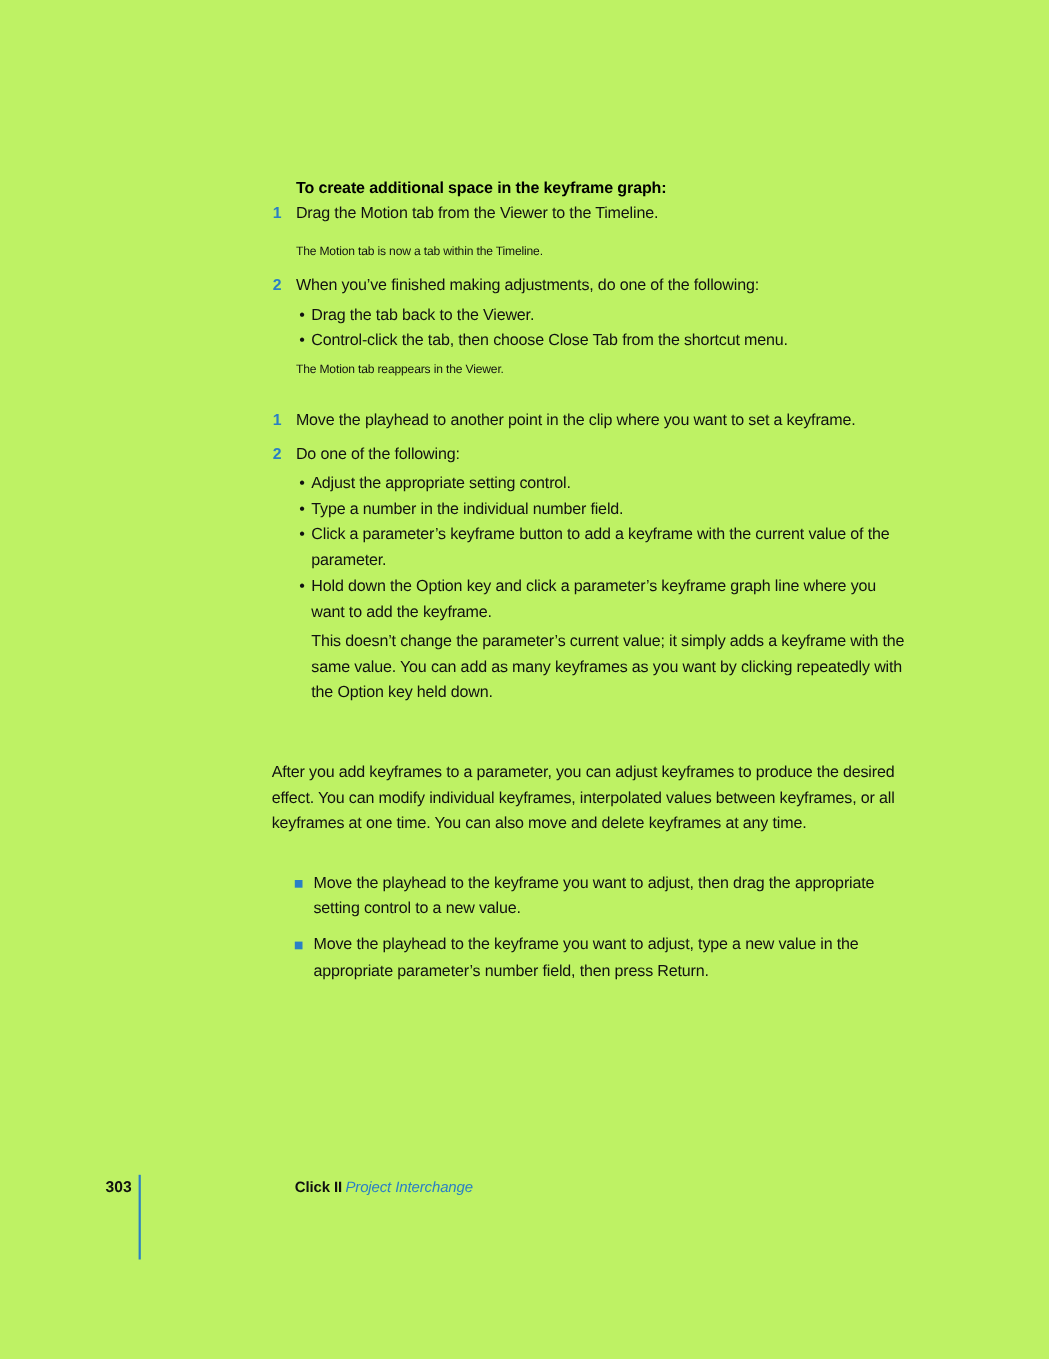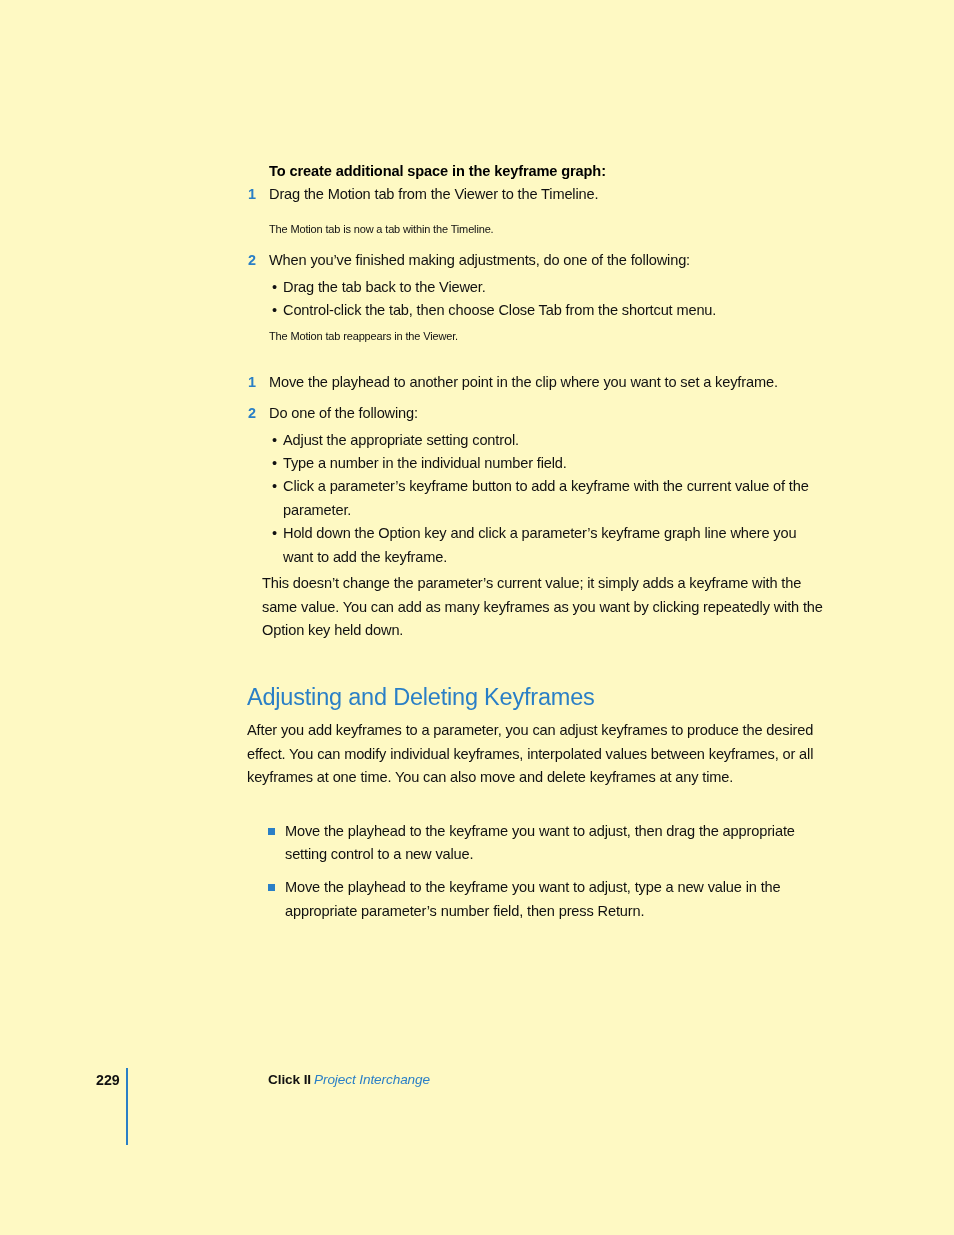--- a/index.html
+++ b/index.html
@@ -12,21 +12,21 @@
     height: 1235px;
     position: relative;
     font-family: "Liberation Sans", sans-serif;
     color: #000000;
     -webkit-font-smoothing: antialiased;
   }
 
   .page {
     position: absolute;
     inset: 0;
-    background: #fef9c3;
+    background: #bef264;
   }
 
   
   .content {
     position: absolute;
     left: 247px;
     top: 160px;
     width: 580px;
   }
 
@@ -264,25 +264,24 @@
       <li class="dotitem">
         <span class="dot">•</span>
         <span>Click a parameter’s keyframe button to add a keyframe with the current value of the parameter.</span>
       </li>
       <li class="dotitem">
         <span class="dot">•</span>
         <span>Hold down the Option key and click a parameter’s keyframe graph line where you want to add the keyframe.</span>
       </li>
     </ul>
 
-    <div style="margin-left:15px; margin-top:3px;" class="para">This doesn’t change the parameter’s current value; it simply adds a keyframe with the same value. You can add as many keyframes as you want by clicking repeatedly with the Option key held down.</div>
+    <div style="margin-left:36px; margin-top:3px;" class="para">This doesn’t change the parameter’s current value; it simply adds a keyframe with the same value. You can add as many keyframes as you want by clicking repeatedly with the Option key held down.</div>
 
     <div class="gap-xl"></div>
 
-    <h2 class="section-heading">Adjusting and Deleting Keyframes</h2>
 
     <div class="gap-sm"></div>
 
     <div class="para">After you add keyframes to a parameter, you can adjust keyframes to produce the desired effect. You can modify individual keyframes, interpolated values between keyframes, or all keyframes at one time. You can also move and delete keyframes at any time.</div>
 
     <div class="gap-md"></div>
 
 
     <ul class="sqlist">
       <li class="sqitem">
@@ -290,18 +289,18 @@
         <span>Move the playhead to the keyframe you want to adjust, then drag the appropriate setting control to a new value.</span>
       </li>
       <li class="sqitem">
         <span class="sq"></span>
         <span>Move the playhead to the keyframe you want to adjust, type a new value in the appropriate parameter’s number field, then press Return.</span>
       </li>
     </ul>
 
   </div>
 
-  <div class="footer-pagenum">229</div>
+  <div class="footer-pagenum">303</div>
   <div class="footer-rule"></div>
   <div class="footer-part">Click II</div>
   <div class="footer-partname">Project Interchange</div>
 
 </div>
 
 </body></html>

